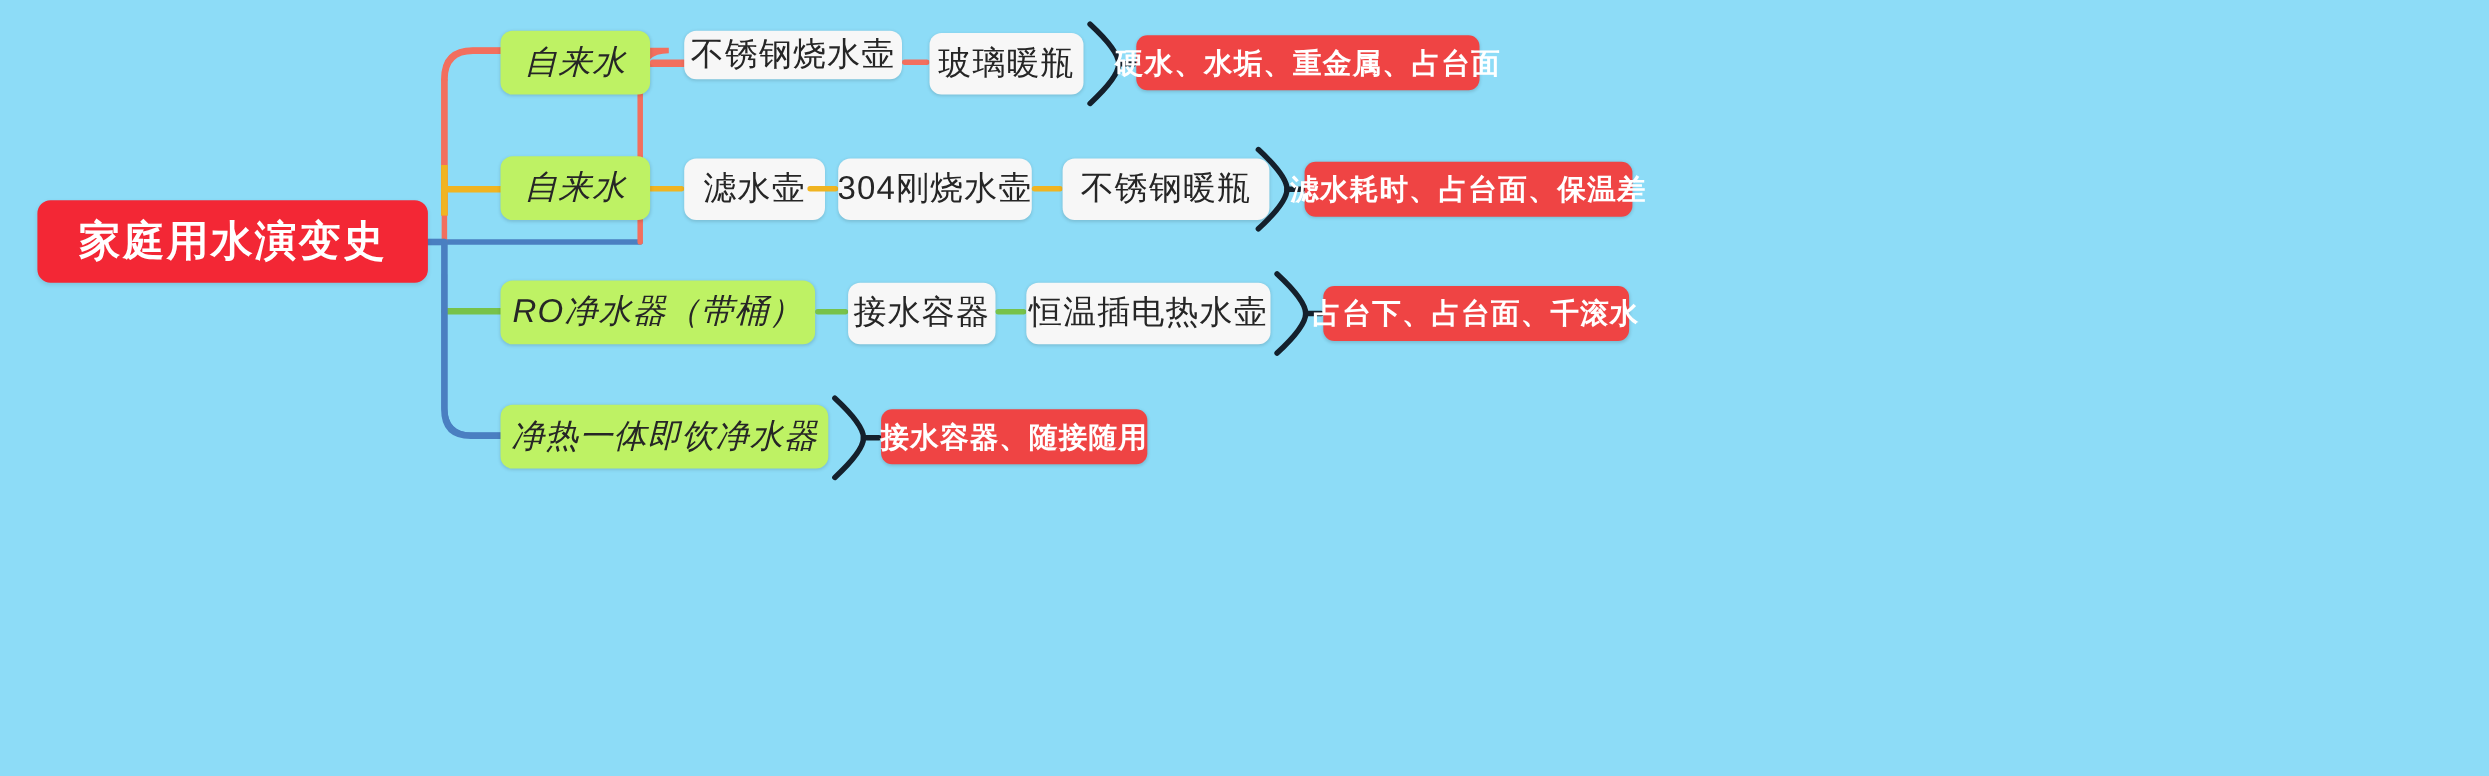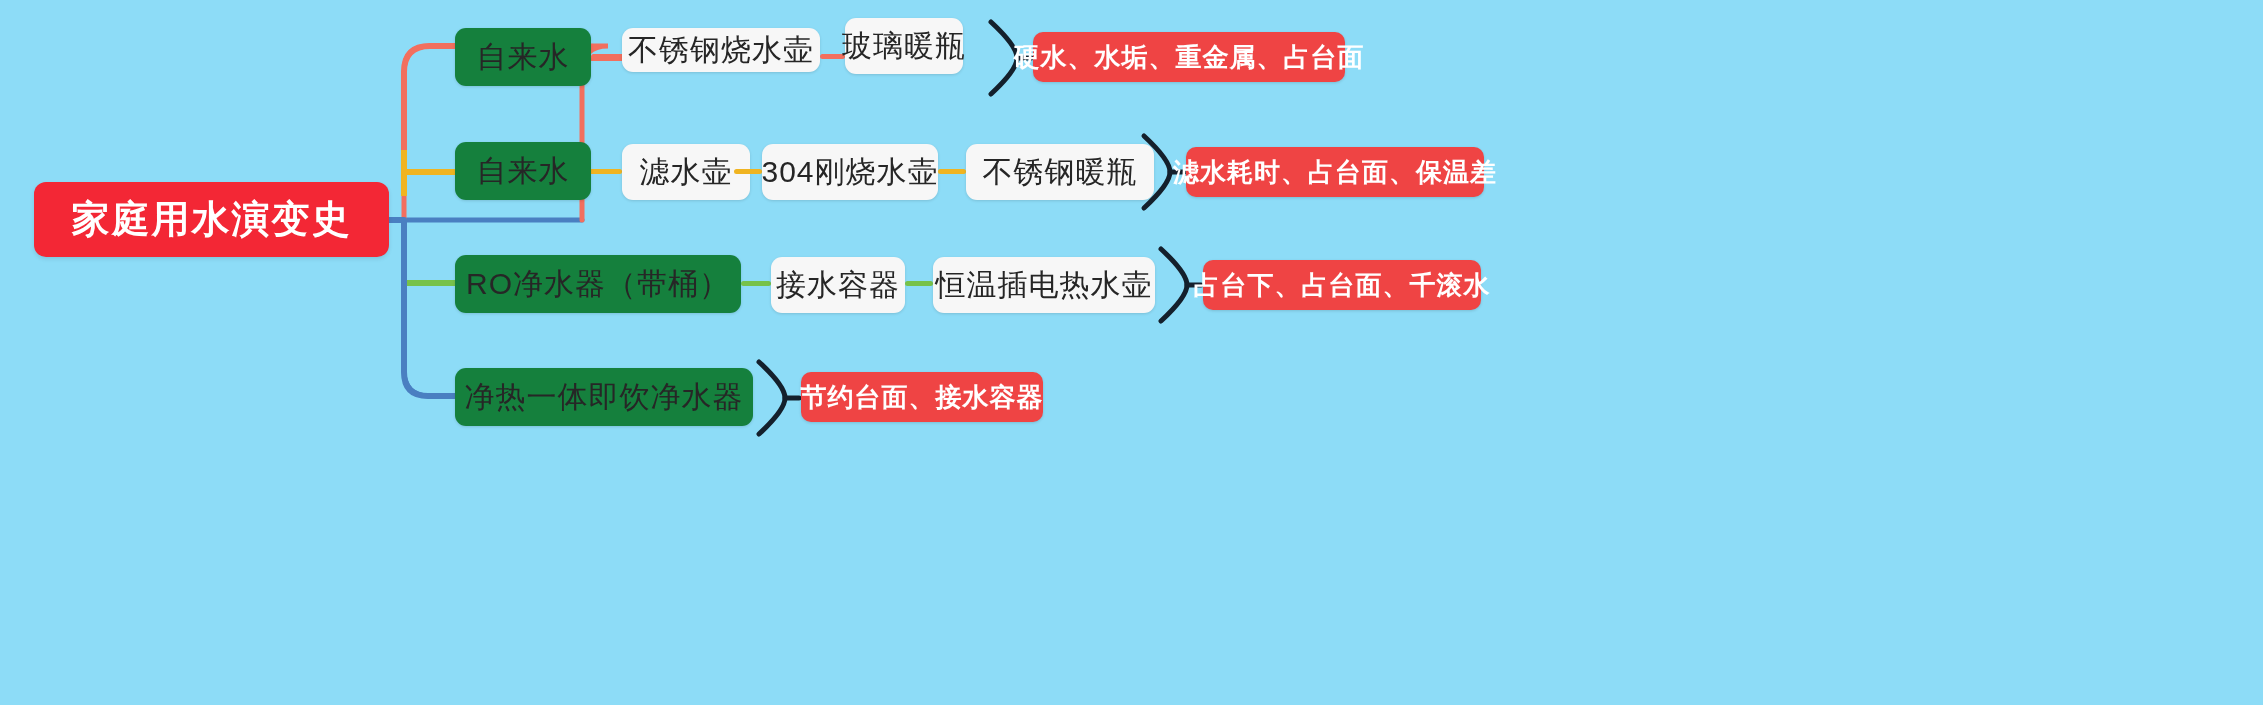--- a/index.html
+++ b/index.html
@@ -38,21 +38,21 @@
     box-shadow:0 1px 3px rgba(0,0,0,.13);
     white-space:nowrap;
     box-sizing:border-box;
   }
   .node span{
     font-size:30px;
     color:#262626;
     letter-spacing:1px;
     line-height:1;
   }
-  .node.first{background:#15803d;}
+  .node.first{background:#bef264;font-style:italic;}
   .node.rest{background:#f7f7f7;}
 
   
   .badge{
     position:absolute;
     display:flex;align-items:center;justify-content:center;
     background:#ef4444;
     border-radius:10px;
     box-shadow:0 1px 3px rgba(0,0,0,.14);
     white-space:nowrap;
@@ -116,21 +116,21 @@
 
   <div class="seg" style="left:589px;top:56px;width:36px;background:#f26f5e;"></div>
   <div class="node first" style="left:455px;top:28px;width:136px;height:58px;">
     <span>自来水</span>
   </div>
   <div class="seg" style="left:591px;top:54px;width:33px;background:#f26f5e;"></div>
   <div class="node rest" style="left:622px;top:28px;width:198px;height:44px;">
     <span>不锈钢烧水壶</span>
   </div>
   <div class="seg" style="left:820px;top:54px;width:25px;background:#f26f5e;"></div>
-  <div class="node rest" style="left:845px;top:18px;width:118px;height:56px;">
+  <div class="node rest" style="left:845px;top:30px;width:140px;height:56px;">
     <span>玻璃暖瓶</span>
   </div>
   <svg class="brace" style="left:985px;top:18px;" width="50" height="80">
     <path d="M6,4 Q32,28 32,40 Q32,52 6,76" stroke="#14202c" stroke-width="5" fill="none" stroke-linecap="round"></path>
     <path d="M32,40 L46,40" stroke="#14202c" stroke-width="5" fill="none" stroke-linecap="round"></path>
   </svg>
   <div class="badge" style="left:1033px;top:32px;width:312px;height:50px;">
     <span>硬水、水垢、重金属、占台面</span>
   </div>
 
@@ -179,16 +179,16 @@
   <div class="node first" style="left:455px;top:368px;width:298px;height:58px;">
     <span>
       <span class="hl">净热一体</span><span class="nohl">即饮净水器</span>
     </span>
   </div>
   <svg class="brace" style="left:753px;top:358px;" width="50" height="80">
     <path d="M6,4 Q32,28 32,40 Q32,52 6,76" stroke="#14202c" stroke-width="5" fill="none" stroke-linecap="round"></path>
     <path d="M32,40 L46,40" stroke="#14202c" stroke-width="5" fill="none" stroke-linecap="round"></path>
   </svg>
   <div class="badge" style="left:801px;top:372px;width:242px;height:50px;">
-    <span>节约台面、接水容器</span>
+    <span>接水容器、随接随用</span>
   </div>
 
 </div>
 
 </body></html>

